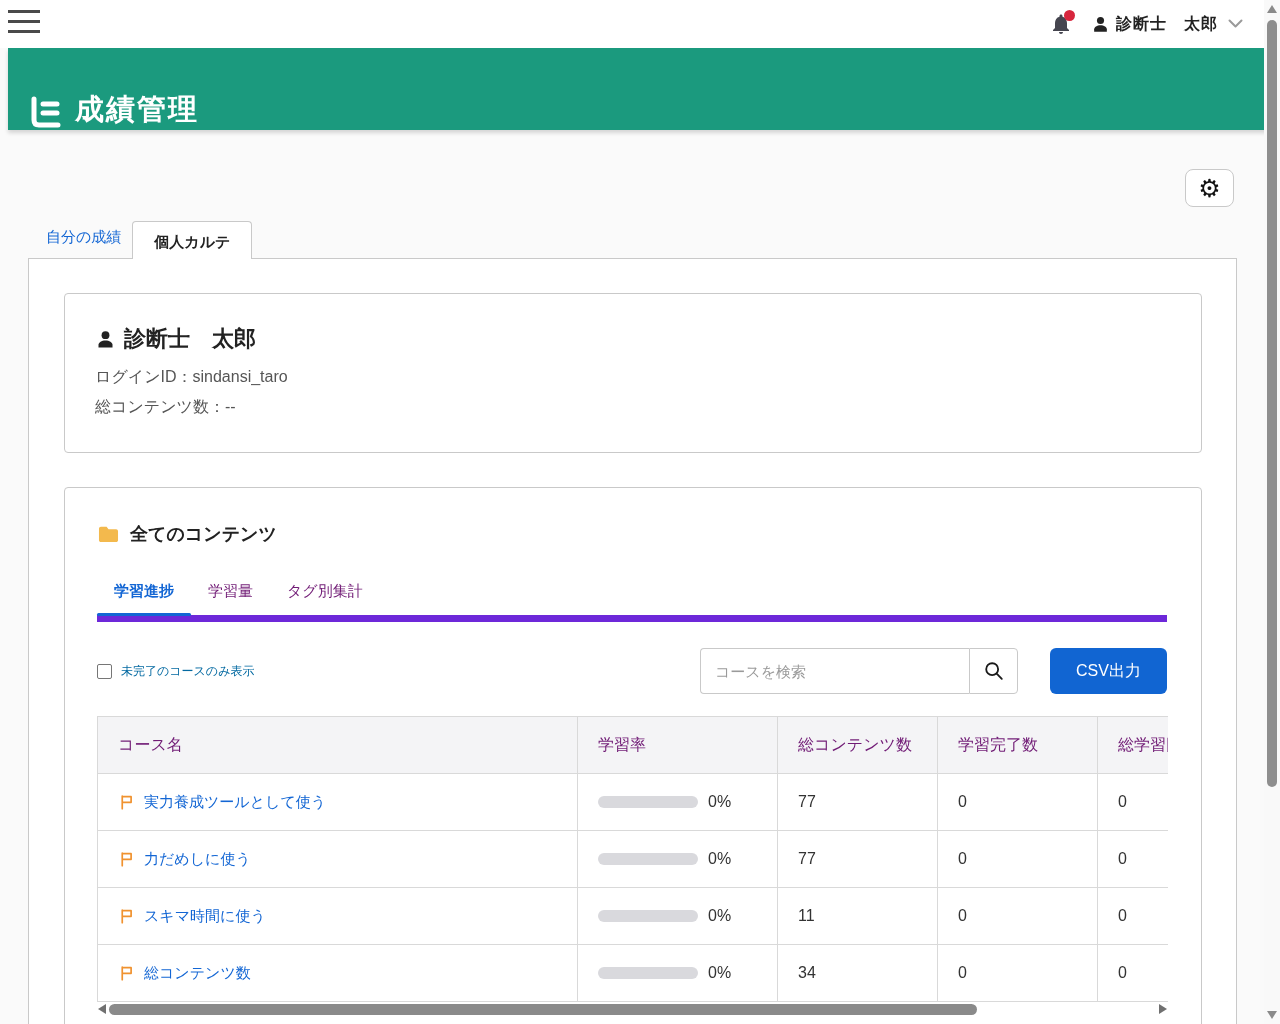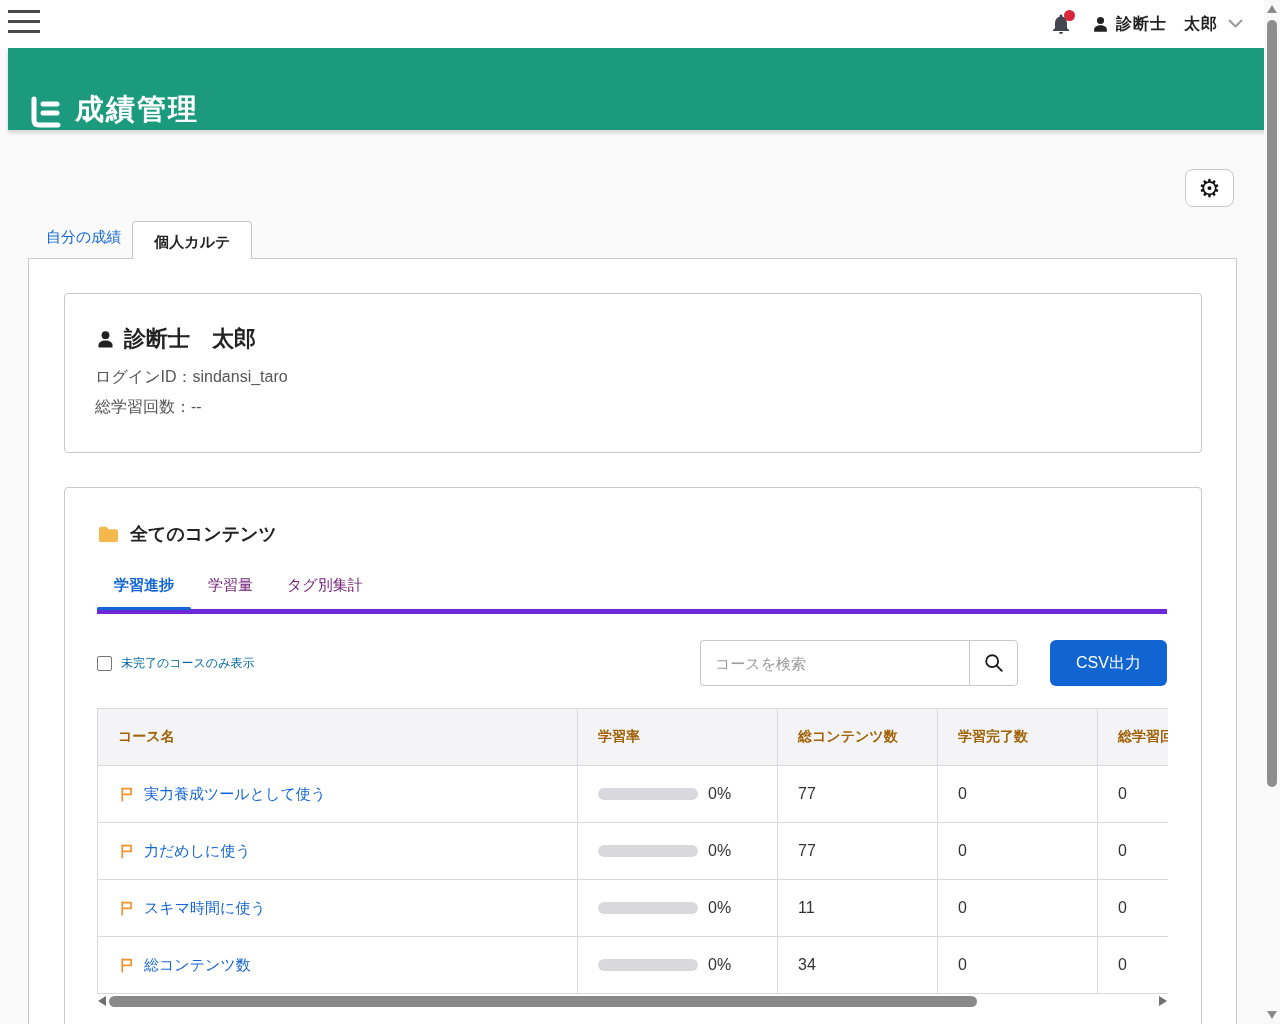--- a/index.html
+++ b/index.html
@@ -41,21 +41,21 @@
   .user-card { margin:34px 34px 0 35px; border:1px solid #c9c9c9; border-radius:4px; padding:30px 30px 34px; }
   .uc-name-row { display:flex; align-items:center; }
   .uc-name { font-size:22px; font-weight:bold; color:#222; margin-left:8px; }
   .uc-line { font-size:16px; color:#555; margin-top:13px; }
   .uc-line + .uc-line { margin-top:9px; }
   
   .contents-card { margin:34px 34px 0 35px; border:1px solid #c9c9c9; border-radius:4px;
     padding:34px 34px 60px 32px; min-height:560px; }
   .cc-title-row { display:flex; align-items:center; }
   .cc-title { font-size:18px; font-weight:bold; color:#222; margin-left:10px; }
-  .inner-tabs { margin-top:22px; display:flex; border-bottom:5px solid #6d28d9; }
+  .inner-tabs { margin-top:28px; display:flex; border-bottom:7px solid #6d28d9; }
   .itab { position:relative; font-size:15px; color:#701a75; padding:8px 17px 14px; cursor:pointer; }
   .itab.active { color:var(--accent-blue,#1366d4); font-weight:bold; }
   .itab.active::after { content:""; position:absolute; left:0; right:0; bottom:-1px; height:3px;
     background:var(--accent-blue,#1366d4); border-radius:2px; }
   
   .controls { margin-top:26px; display:flex; align-items:center; height:46px; }
   .checkbox { width:15px; height:15px; border:1px solid #767676; border-radius:2px; background:#fff; cursor:pointer; flex:none; }
   .checkbox-label { font-size:12px; color:#0369a1; margin-left:9px; }
   .search-group { margin-left:auto; display:flex; height:46px; }
   .search-input { width:269px; height:46px; border:1px solid #c9c9c9; border-radius:4px 0 0 4px; border-right:none;
@@ -63,21 +63,21 @@
   .search-input::placeholder { color:#9a9a9a; }
   .search-btn { width:49px; height:46px; background:#fff; border:1px solid #c9c9c9; border-radius:0 4px 4px 0;
     display:flex; align-items:center; justify-content:center; cursor:pointer; }
   .csv-btn { margin-left:32px; width:117px; height:46px; background:var(--csv-blue,#1165d2); color:#fff;
     border:none; border-radius:6px; font-size:16px; cursor:pointer; font-family:inherit; }
   
   .table-wrap { margin-top:22px; width:1071px; overflow:hidden; }
   table { border-collapse:collapse; table-layout:fixed; width:1160px; }
   col.c1{width:480px} col.c2{width:200px} col.c3{width:160px} col.c4{width:160px} col.c5{width:160px}
   th, td { border:1px solid #d9d9d9; height:57px; text-align:left; padding-left:20px; }
-  th { background:#f4f4f6; font-size:14px; font-weight:bold; color:#a16207; white-space:nowrap; overflow:hidden; }
+  th { background:#f4f4f6; font-size:16px; font-weight:normal; color:#701a75; white-space:nowrap; overflow:hidden; }
   td { font-size:16px; color:#333; white-space:nowrap; }
   .cell-flex { display:flex; align-items:center; }
   .course-link { color:var(--accent-blue,#1366d4); font-size:15px; margin-left:9px; cursor:pointer; text-decoration:none; }
   .bar { width:100px; height:12px; background:#d9d9dd; border-radius:6px; overflow:hidden; flex:none; }
   .bar-fill { display:block; height:100%; width:0; background:var(--accent-blue,#1366d4); }
   .rate-text { margin-left:10px; }
   
   .hscroll { position:relative; width:1071px; height:15px; }
   .hs-arrow { position:absolute; top:2px; width:0; height:0; border-top:5.5px solid transparent; border-bottom:5.5px solid transparent; }
   .hs-left { left:1px; border-right:8px solid #707070; }
@@ -141,21 +141,21 @@
 
     <div class="user-card">
       <div class="uc-name-row">
         <svg width="21" height="21" viewBox="0 0 24 24">
           <circle cx="12" cy="7" r="4.5" fill="#222"></circle>
           <path fill="#222" d="M12 13c-4.4 0-8 2.2-8 5v3h16v-3c0-2.8-3.6-5-8-5z"></path>
         </svg>
         <span class="uc-name">診断士　太郎</span>
       </div>
       <div class="uc-line">ログインID：sindansi_taro</div>
-      <div class="uc-line">総学習回数：--</div>
+      <div class="uc-line">総コンテンツ数：--</div>
     </div>
 
     <div class="contents-card">
       <div class="cc-title-row">
         <svg width="23" height="20" viewBox="0 0 24 21">
           <path fill="var(--folder-amber,#f3b94d)" d="M2 5c0-1.1.9-2 2-2h6l2 2.5h8c1.1 0 2 .9 2 2V17c0 1.1-.9 2-2 2H4c-1.1 0-2-.9-2-2V5z"></path>
         </svg>
         <span class="cc-title">全てのコンテンツ</span>
       </div>
 

